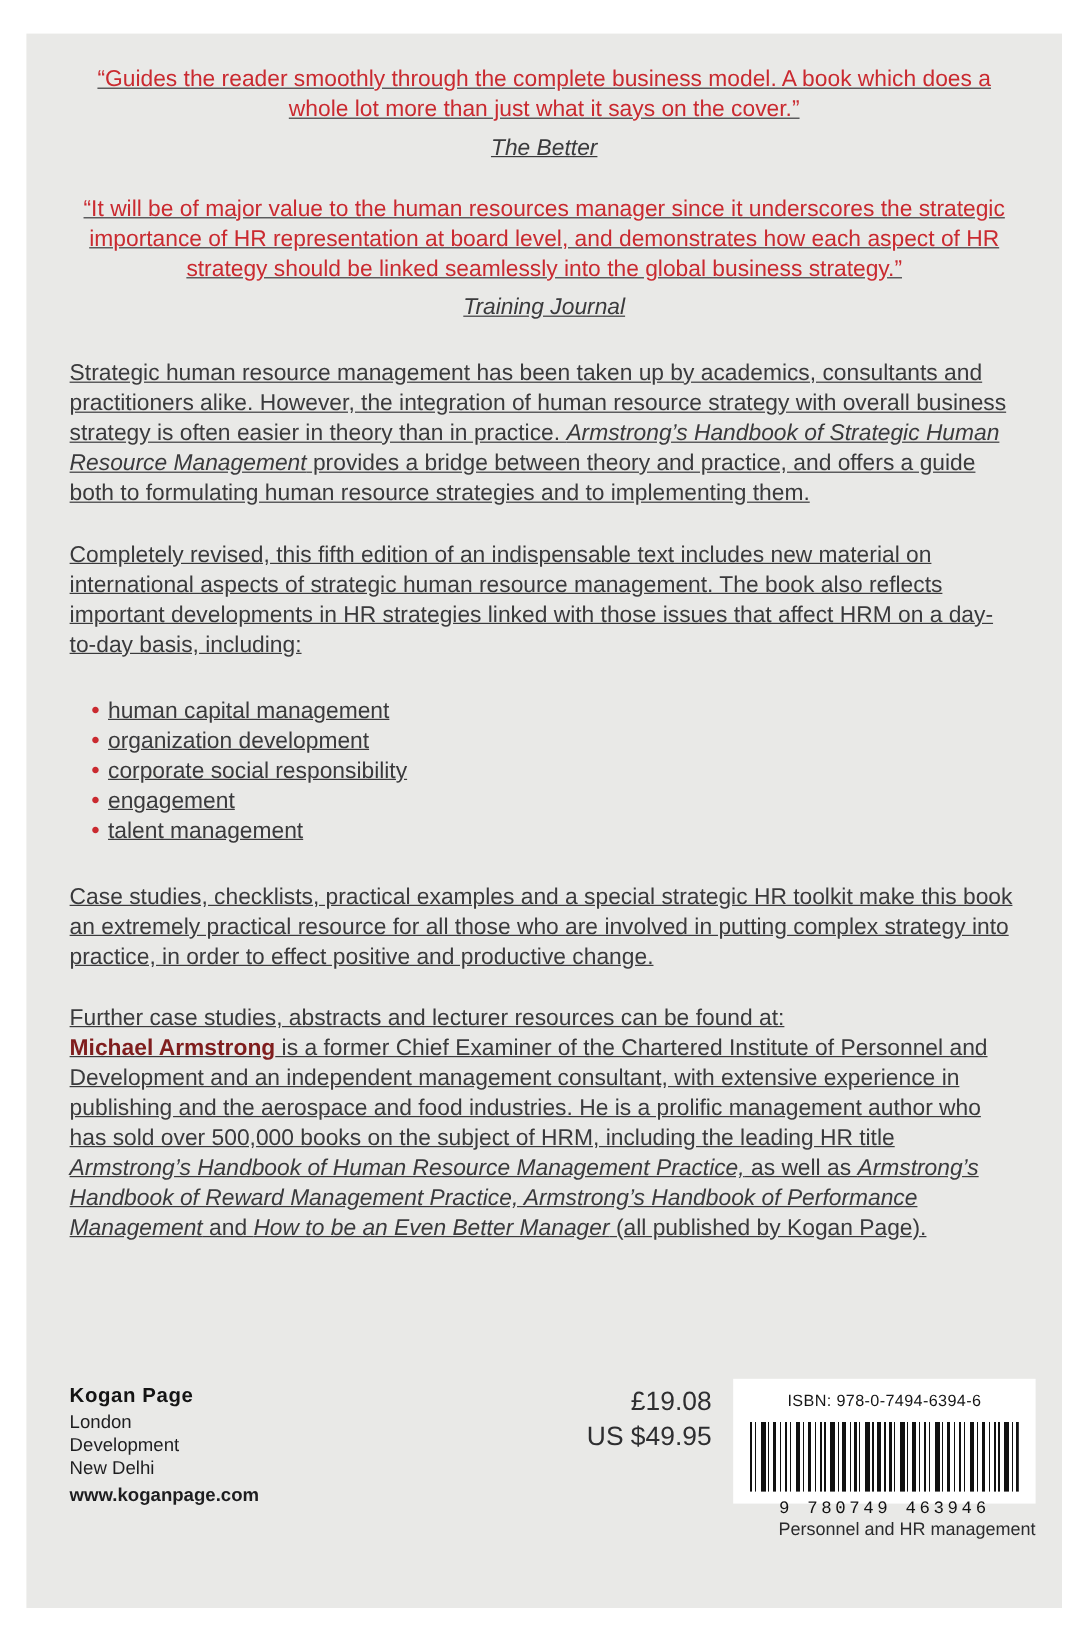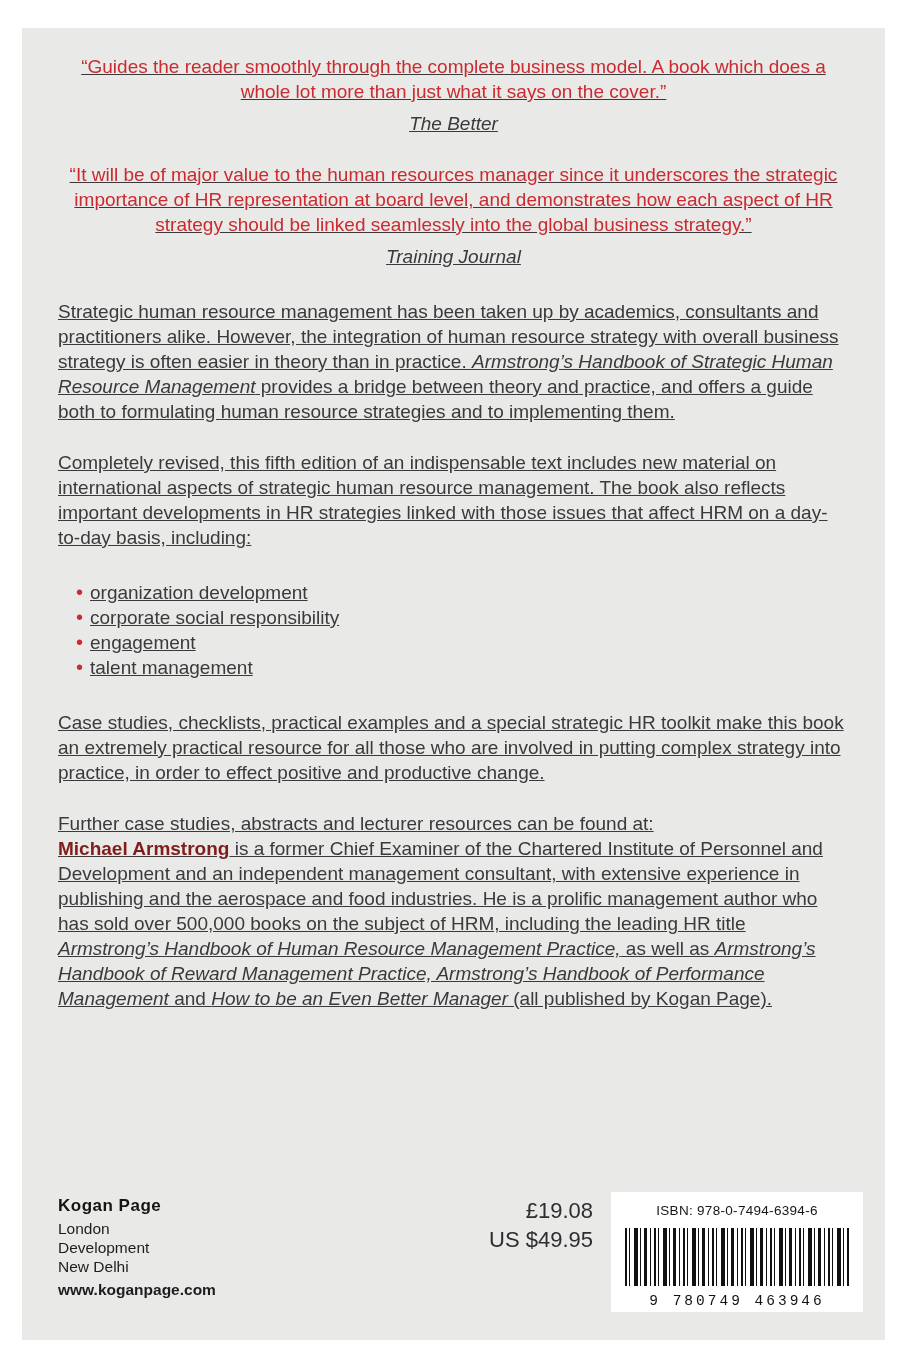--- a/index.html
+++ b/index.html
@@ -59,21 +59,21 @@
     color:#ca2a30;
     position:absolute;
     left:0;
     font-size:20px;
   }
   
   .footer{
     position:absolute;
     left:36px;
     right:22px;
-    top:1164px;
+    top:1121px;
     display:flex;
     align-items:flex-start;
   }
   .pub-block{
     color:#1d1d1f;
     font-size:15.5px;
     line-height:19px;
     padding-top:4px;
   }
   .pub-logo{
@@ -92,21 +92,21 @@
     line-height:29px;
     padding:4px 16px 0 0;
   }
   .barcode-col{
     width:252px;
     margin-left:2px;
   }
   .barcode-panel{
     background:#ffffff;
     width:252px;
-    height:120px;
+    height:104px;
     box-sizing:border-box;
     padding-top:6px;
   }
   .isbn-label{
     text-align:center;
     font-size:13.5px;
     color:#161616;
     letter-spacing:0.3px;
   }
   .bars{
@@ -147,20 +147,21 @@
 
   <div class="quote">“It will be of major value to the human resources manager since it underscores the strategic importance of HR representation at board level, and demonstrates how each aspect of HR strategy should be linked seamlessly into the global business strategy.”</div>
   <div class="quote-source">Training Journal</div>
 
   <div class="gap-md"></div>
 
   <p class="para"><span>Strategic human resource management has been taken up by academics, consultants and practitioners alike. However, the integration of human resource strategy with overall business strategy is often easier in theory than in practice. </span><span class="italic">Armstrong’s Handbook of Strategic Human Resource Management</span><span> provides a bridge between theory and practice, and offers a guide both to formulating human resource strategies and to implementing them.</span></p>
   <p class="para"><span>Completely revised, this fifth edition of an indispensable text includes new material on international aspects of strategic human resource management. The book also reflects important developments in HR strategies linked with those issues that affect HRM on a day-to-day basis, including:</span></p>
 
   <ul class="bullets">
+      <li>human capital management</li>
       <li>organization development</li>
       <li>corporate social responsibility</li>
       <li>engagement</li>
       <li>talent management</li>
     </ul>
 
   <p class="para"><span>Case studies, checklists, practical examples and a special strategic HR toolkit make this book an extremely practical resource for all those who are involved in putting complex strategy into practice, in order to effect positive and productive change.</span></p>
 
   <p class="para" style="margin-bottom:0"><span>Further case studies, abstracts and lecturer resources can be found at:</span></p>
 
@@ -181,16 +182,17 @@
       <div>£19.08</div>
       <div>US $49.95</div>
     </div>
 
     <div class="barcode-col">
       <div class="barcode-panel">
         <div class="isbn-label">ISBN: 978-0-7494-6394-6</div>
         <div class="bars"></div>
         <div class="barcode-digits">9 780749 463946</div>
       </div>
+      <div class="category-label">Personnel and HR management</div>
     </div>
   </div>
 
 </div>
 
 </body></html>

